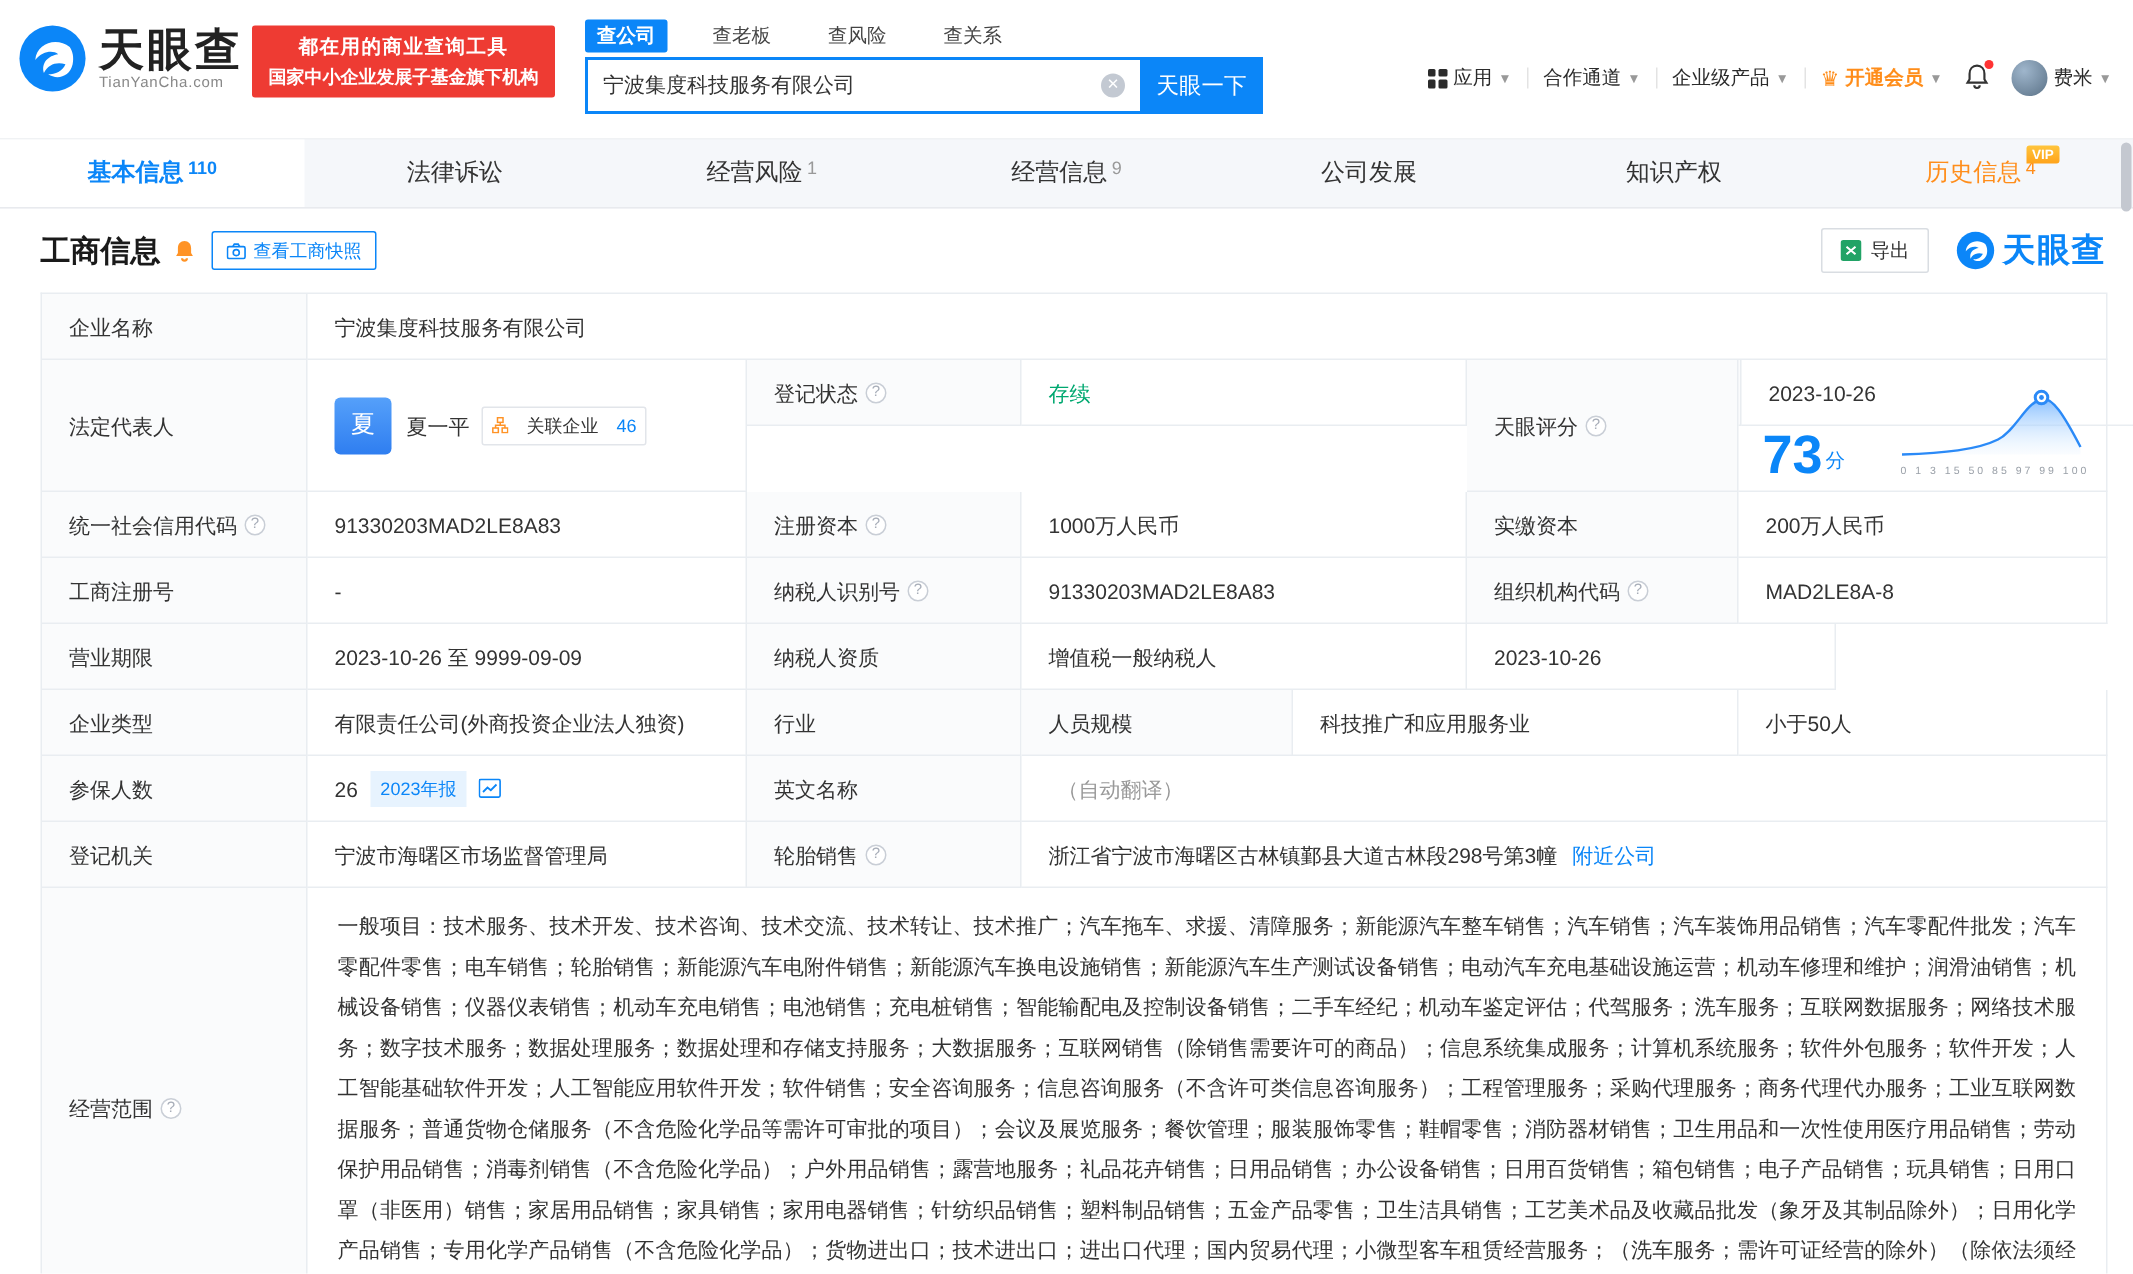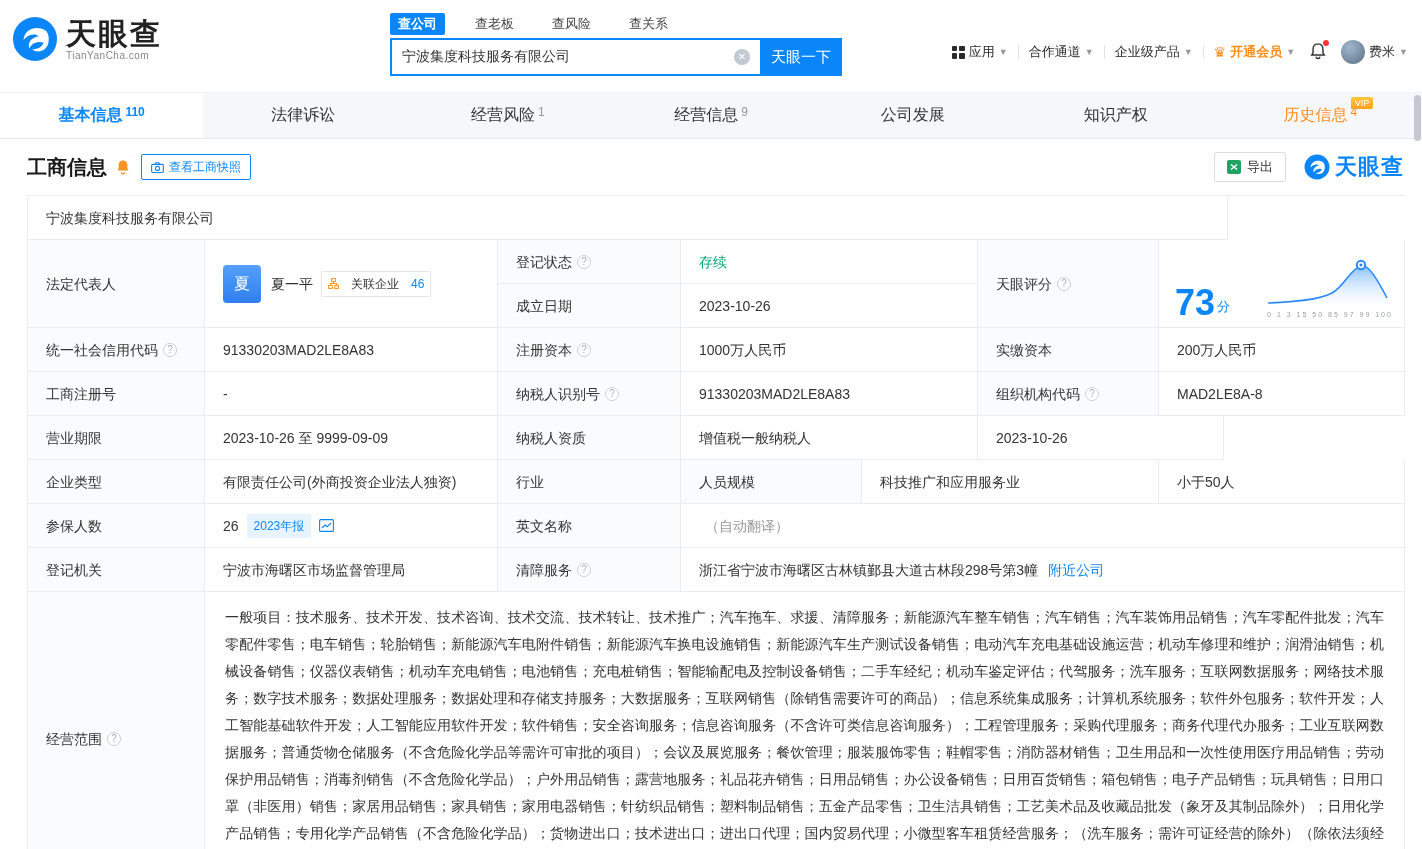--- a/index.html
+++ b/index.html
@@ -45,21 +45,21 @@
   .avatarSm{width:24px;height:24px;border-radius:50%;background:radial-gradient(circle at 35% 30%,#9fb6cc,#5a7186);flex:none}
   
   .tabbar{height:47px;background:#f5f7fa;border-top:1px solid #f0f2f4;border-bottom:1px solid #e8eaee;display:flex}
   .ptab{flex:1;display:flex;align-items:center;justify-content:center;font-size:16px;color:#333;cursor:pointer;position:relative}
   .ptab .cnt{font-size:12px;color:#999;margin-left:3px;transform:translateY(-4px);display:inline-block}
   .ptab.active{background:#fff;color:var(--blue);font-weight:bold}
   .ptab.active .cnt{color:var(--blue)}
   .ptab.hist{color:var(--orange)}
   .ptab.hist .cnt{color:var(--orange)}
   .vipBadge{position:absolute;top:4px;right:24%;background:linear-gradient(180deg,#ffc53d,#ffa31a);color:#fff;
-    font-size:9px;font-weight:normal;padding:0 4px;border-radius:2px 2px 2px 0;line-height:12px}
+    font-size:9px;font-weight:bold;padding:0 4px;border-radius:2px 2px 2px 0;line-height:12px}
   
   .secHead{height:56px;display:flex;align-items:center;padding:0 18px 0 27px}
   .secTitle{font-size:20px;font-weight:bold;color:#1a1a1a}
   .secBell{margin:0 10px 0 8px;cursor:pointer;display:flex}
   .snapBtn{display:flex;align-items:center;gap:5px;height:26px;padding:0 9px;border:1px solid var(--blue);
     color:var(--blue);font-size:12px;background:#fff;border-radius:2px;cursor:pointer;font-family:Liberation Serif, serif}
   .secRight{margin-left:auto;display:flex;align-items:center;gap:18px}
   .exportBtn{display:flex;align-items:center;gap:6px;height:30px;padding:0 12px;border:1px solid #d9dde2;
     background:#fff;border-radius:2px;font-size:13px;color:#333;cursor:pointer;font-family:inherit}
   .miniBrand{display:flex;align-items:center;gap:5px}
@@ -67,21 +67,21 @@
   .miniBrandTxt{color:var(--blue);font-size:22px;font-weight:bold;letter-spacing:1px}
   
   .tbl{margin:0 18px 0 27px;width:1378px;border-top:1px solid var(--line);border-left:1px solid var(--line)}
   .row{display:flex}
   .cell{border-right:1px solid var(--line);border-bottom:1px solid var(--line);display:flex;align-items:center;
     padding:8px 18px;min-height:44px;line-height:20px}
   .label{background:var(--label-bg);gap:5px;color:#333}
   .c1{width:177px}.c2{width:293px}.c3{width:183px}.c4{width:297px}.c5{width:181px}.c6{width:246px}
   .span5{width:1200px}.span3{width:724px}
   .h44{height:44px}.h88{height:88px}
-  .midStack{width:480px;display:flex;flex-direction:column}
+  .midStack{width:480px;display:flex;flex-direction:row}
   .subrow{display:flex;height:44px}
   .q{width:14px;height:14px;border:1px solid #c9ced6;border-radius:50%;color:#a7adb8;font-size:10px;line-height:12px;
     text-align:center;flex:none;cursor:pointer;background:#fff}
   .green{color:var(--green)}
   .avatarLg{width:38px;height:38px;border-radius:4px;background:linear-gradient(180deg,#55a0fa,#2f7ef0);color:#fff;
     font-size:16px;display:flex;align-items:center;justify-content:center;flex:none;cursor:pointer}
   .repName{margin:0 8px 0 10px;cursor:pointer;color:#333}
   .relPill{display:flex;align-items:center;gap:12px;border:1px solid #e2e5ea;border-radius:2px;padding:2px 6px;
     font-size:12px;cursor:pointer;background:#fff}
   .relPill .n{color:var(--blue)}
@@ -107,20 +107,24 @@
           <circle cx="24" cy="24" r="23" fill="#0b86f8"></circle>
           <path d="M36 16c-9-7-23-3-24 9 5-6 12-7 16-4-7 1-12 6-10 13 3-6 9-8 15-6-2 5-7 7-12 7 6 4 15 2 17-7 1-5 0-9-2-12z" fill="#fff"></path>
         </svg>
     </span>
     <span class="logo-text">
       <span class="logo-cn">天眼查</span>
       <span class="logo-domain">TianYanCha.com</span>
     </span>
   </div>
 
+  <div class="promo">
+    <div>都在用的商业查询工具</div>
+    <div>国家中小企业发展子基金旗下机构</div>
+  </div>
 
   <div class="searchArea">
     <div class="searchTabs">
       <span class="stab active">查公司</span>
       <span class="stab">查老板</span>
       <span class="stab">查风险</span>
       <span class="stab">查关系</span>
     </div>
     <div class="searchRow">
       <div class="searchBox">
@@ -238,20 +242,21 @@
           </svg>
       </span>
       <span class="miniBrandTxt">天眼查</span>
     </span>
   </span>
 </div>
 
 <div class="tbl">
 
   <div class="row">
+    <div class="cell label c1 h44">企业名称</div>
     <div class="cell span5 h44">宁波集度科技服务有限公司</div>
   </div>
 
   <div class="row">
     <div class="cell label c1 h88">法定代表人</div>
     <div class="cell c2 h88">
       <span class="avatarLg">夏</span>
       <span class="repName">夏一平</span>
       <span class="relPill">
         <svg width="11" height="11" viewBox="0 0 12 12">
@@ -368,21 +373,21 @@
     <div class="cell label c3 h44">英文名称</div>
     <div class="cell span3 h44">
       <span class="grayNote">（自动翻译）</span>
     </div>
   </div>
 
   <div class="row">
     <div class="cell label c1 h44">登记机关</div>
     <div class="cell c2 h44">宁波市海曙区市场监督管理局</div>
     <div class="cell label c3 h44">
-      <span>清障服务</span>
+      <span>轮胎销售</span>
         <span class="q">?</span>
     </div>
     <div class="cell span3 h44">
       <span>浙江省宁波市海曙区古林镇鄞县大道古林段298号第3幢</span>
       <span class="blueLink">附近公司</span>
     </div>
   </div>
 
   <div class="row">
     <div class="cell label c1">

